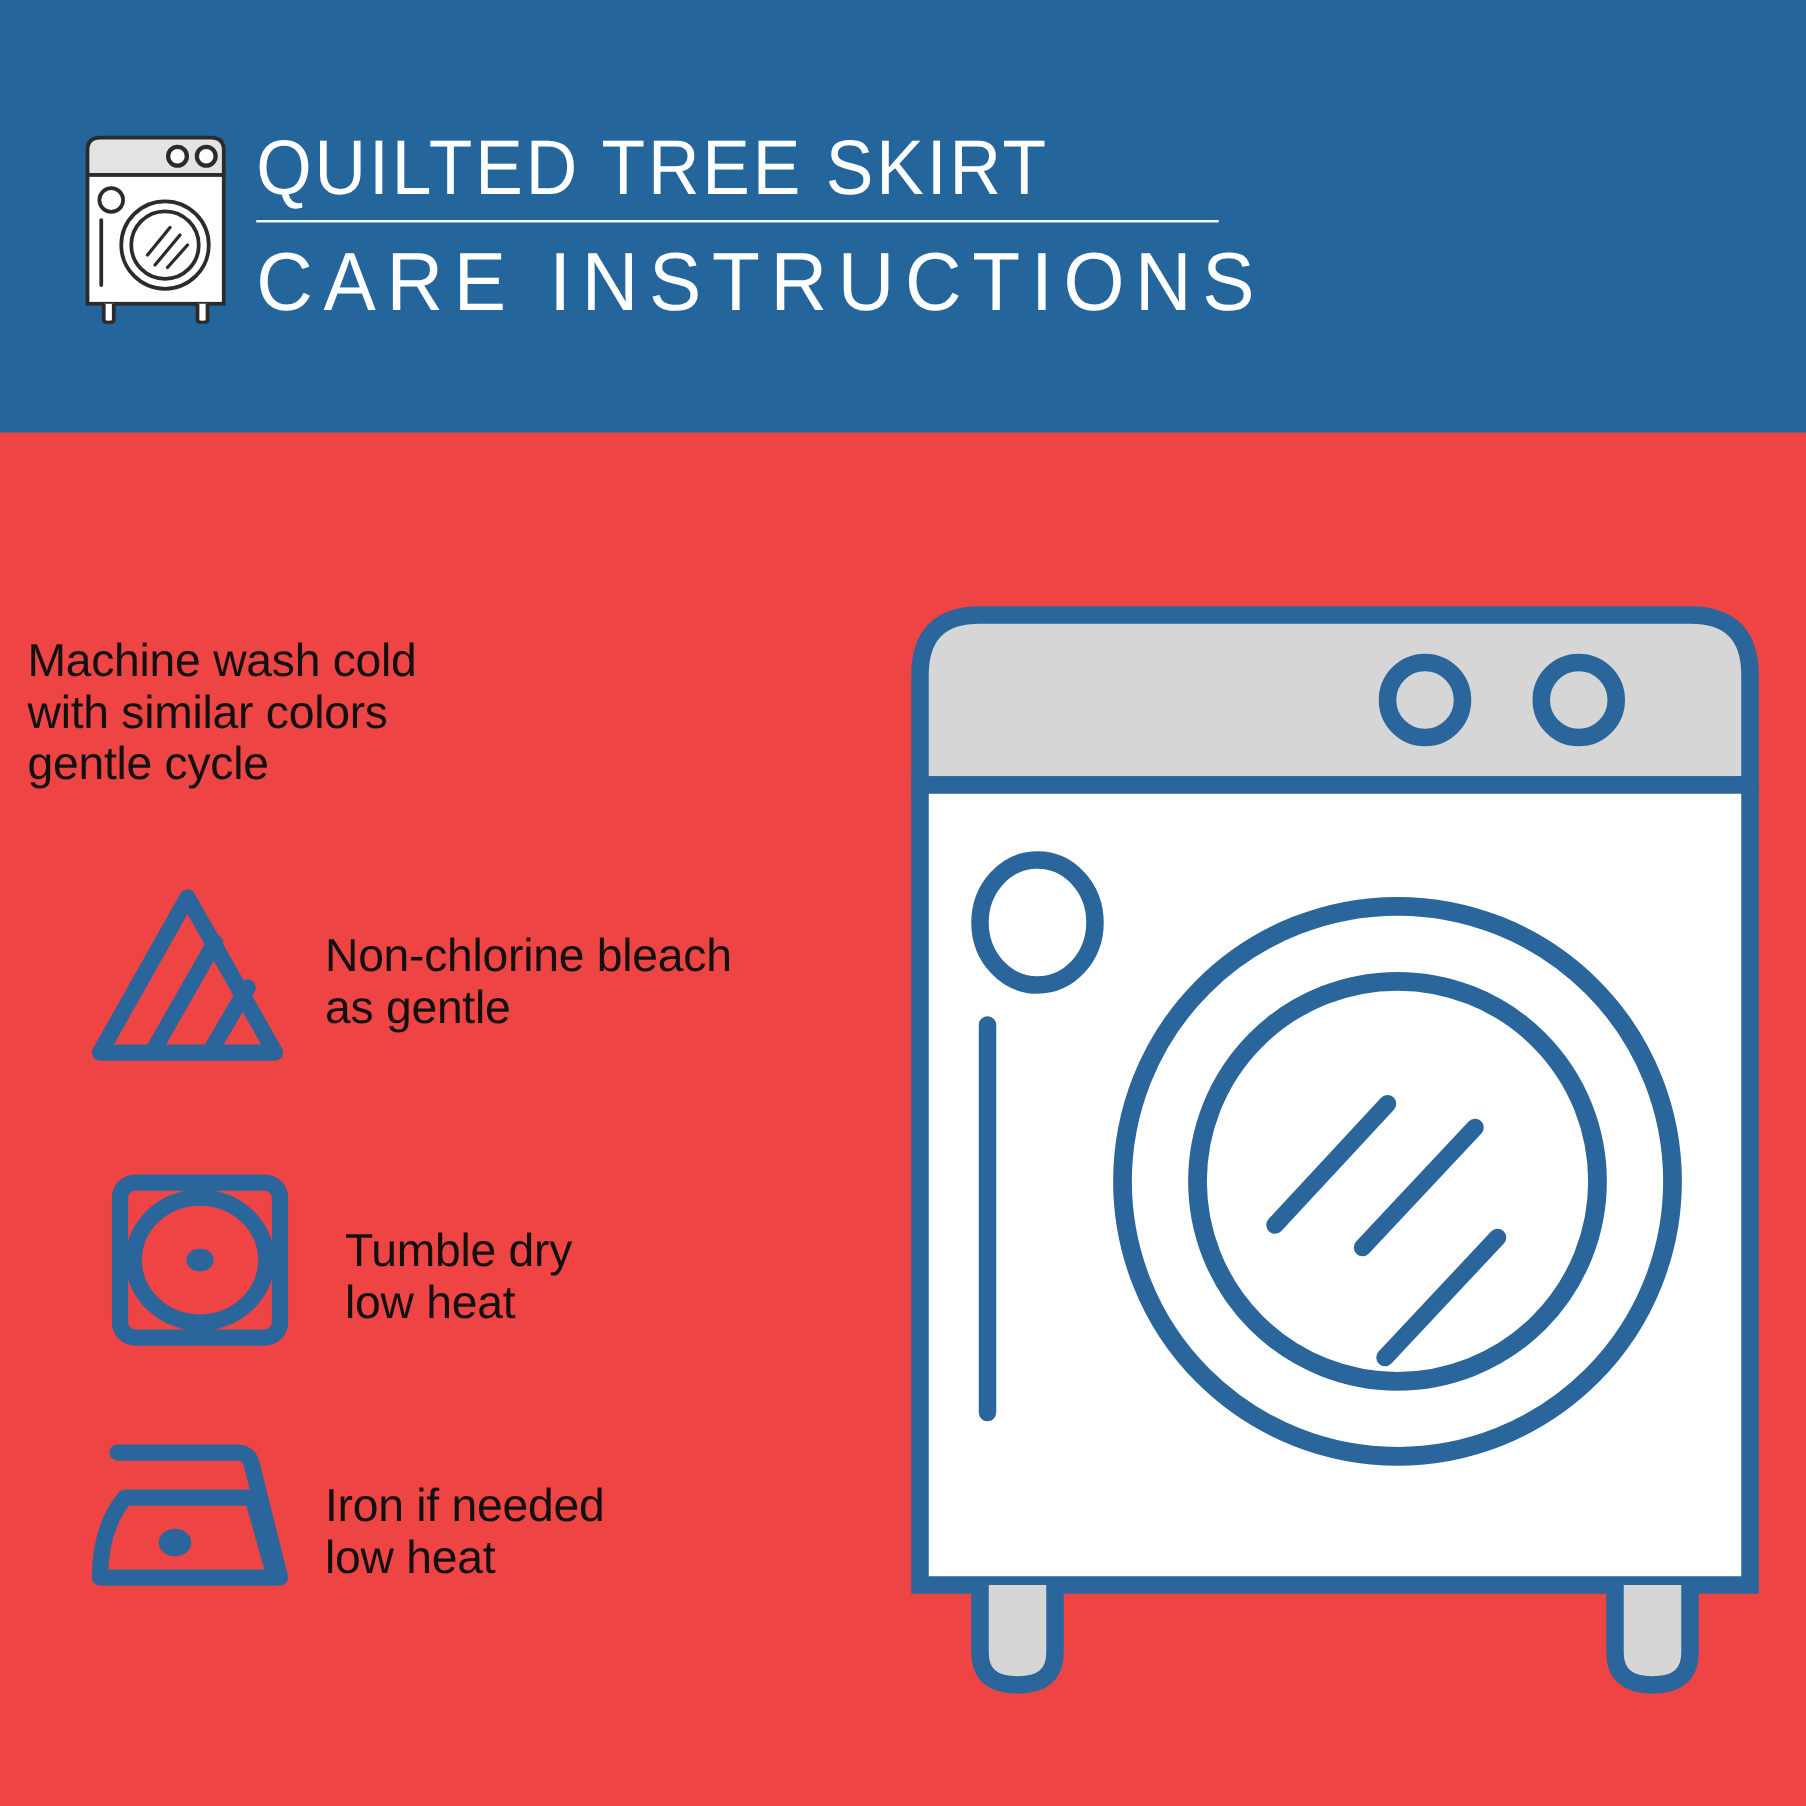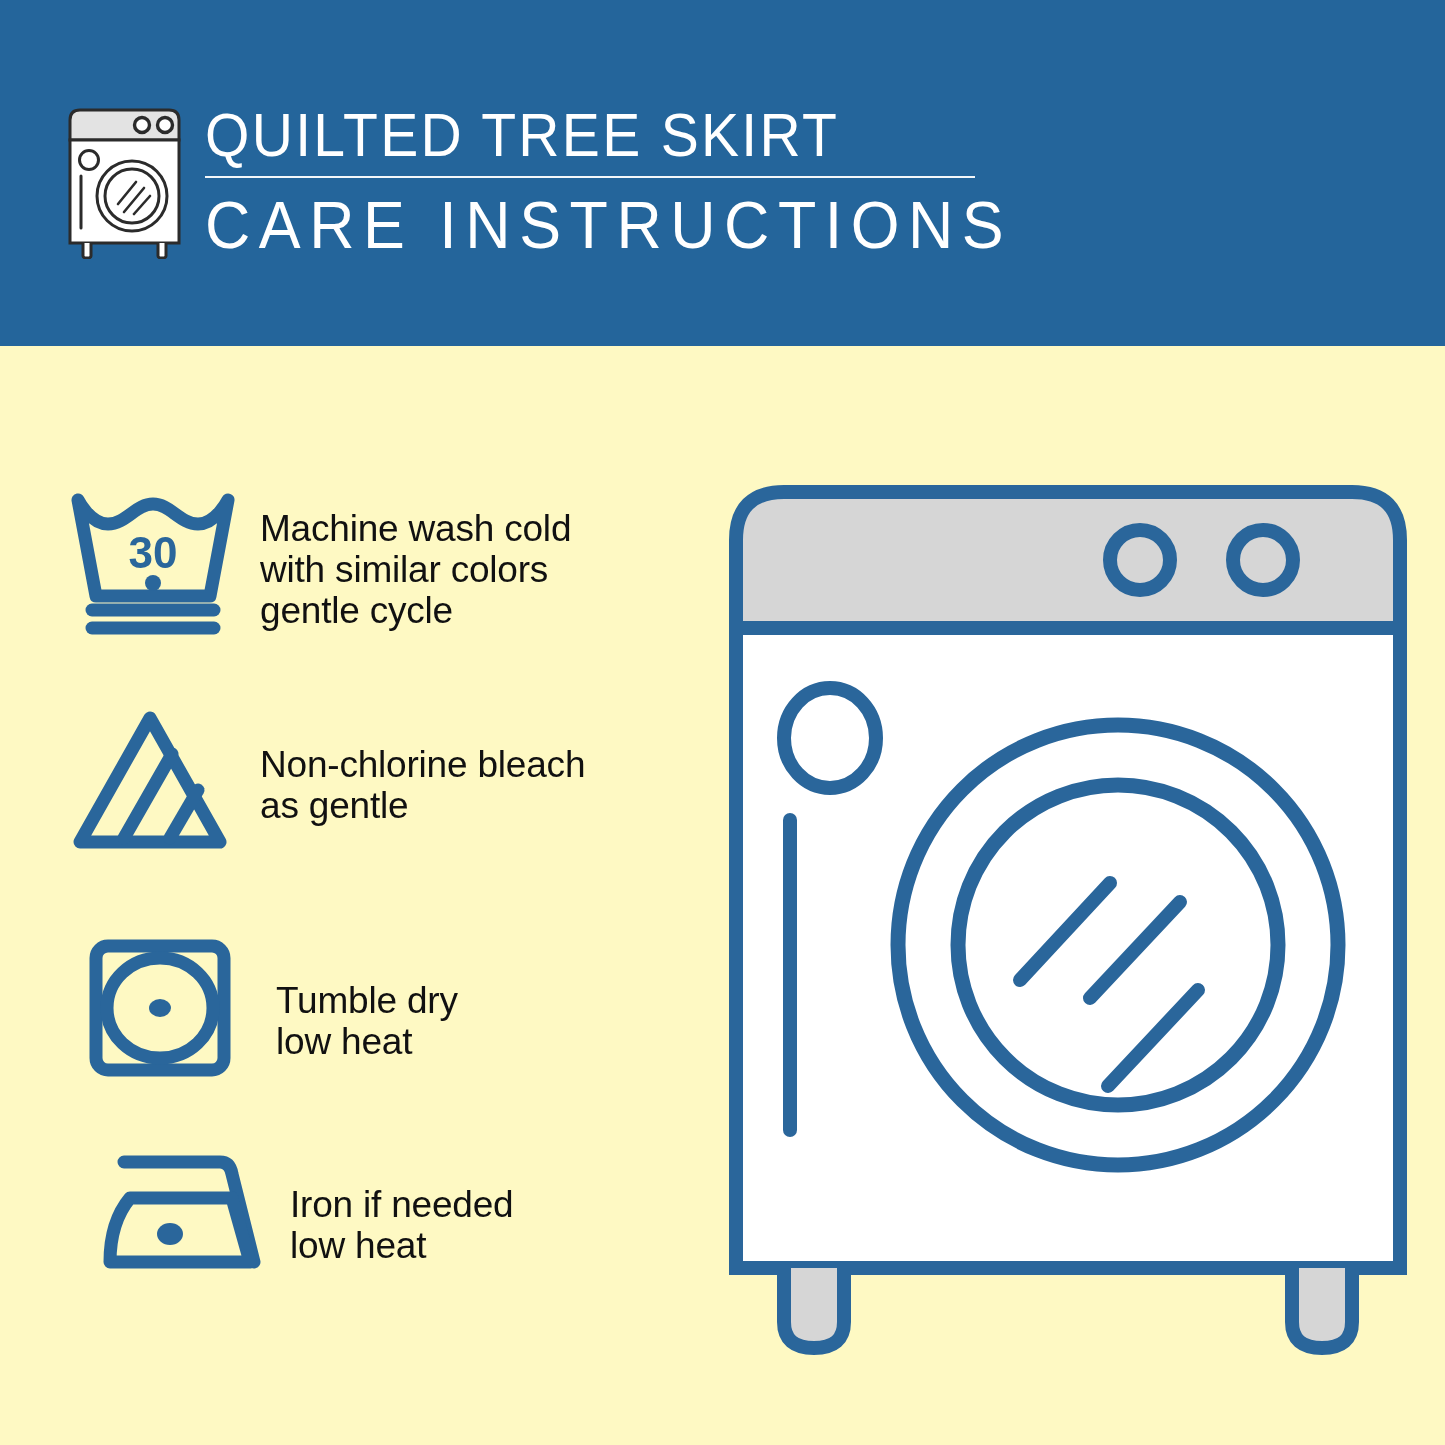--- a/index.html
+++ b/index.html
@@ -7,21 +7,21 @@
     padding: 0;
     background: #ffffff;
   }
   body {
     font-family: "Liberation Sans", sans-serif;
   }
   #page {
     position: relative;
     width: 1445px;
     height: 1445px;
-    background: #fef9c3;
+    background: #ef4444;
     overflow: hidden;
   }
 
   
   #header {
     position: absolute;
     left: 0;
     top: 0;
     width: 1445px;
     height: 346px;
@@ -102,21 +102,21 @@
     font-size: 37px;
     line-height: 41px;
     font-weight: 400;
     letter-spacing: -0.2px;
     white-space: pre-line;
   }
 
   #row-wash  { top: 140px; }
   #row-bleach{ top: 360px; }
   #row-dry   { top: 590px; padding-left: 16px; }
-  #row-iron  { top: 800px; padding-left: 30px; }
+  #row-iron  { top: 800px; }
 
   #row-wash .care-text   { padding-top: 22px; }
   #row-bleach .care-text { padding-top: 38px; }
   #row-dry .care-text    { padding-top: 44px; }
   #row-iron .care-text   { padding-top: 38px; }
 
   
   #machine {
     position: absolute;
     left: 718px;
@@ -161,34 +161,20 @@
       <div class="title-main">QUILTED TREE SKIRT</div>
       <div class="title-rule"></div>
       <div class="title-sub">CARE INSTRUCTIONS</div>
     </div>
 
   </div>
 
   <div id="care-list">
 
     <div class="care-row" id="row-wash">
-      <div class="care-icon">
-        <svg width="170" height="155" viewBox="0 0 170 155" xmlns="http://www.w3.org/2000/svg">
-          <g fill="none" stroke="#2a669b" stroke-width="13" stroke-linecap="round" stroke-linejoin="round">
-
-            <path d="M10 14 C10 14 22 38 40 38 C58 38 68 18 85 18 C102 18 112 38 130 38 C148 38 160 14 160 14
-                     L142 110 L28 110 Z"></path>
-
-            <line x1="24" y1="124" x2="146" y2="124"></line>
-            <line x1="24" y1="142" x2="146" y2="142"></line>
-          </g>
-          <text x="85" y="82" text-anchor="middle" font-family="Liberation Sans, sans-serif" font-size="44" font-weight="bold" fill="#2a669b">30</text>
-          <circle cx="85" cy="97" r="8" fill="#2a669b"></circle>
-        </svg>
-      </div>
       <div class="care-text">Machine wash cold
 with similar colors
 gentle cycle</div>
     </div>
 
     <div class="care-row" id="row-bleach">
       <div class="care-icon">
         <svg width="170" height="150" viewBox="0 0 170 150" xmlns="http://www.w3.org/2000/svg">
           <g fill="none" stroke="#2a669b" stroke-width="13" stroke-linecap="round" stroke-linejoin="round">
 

